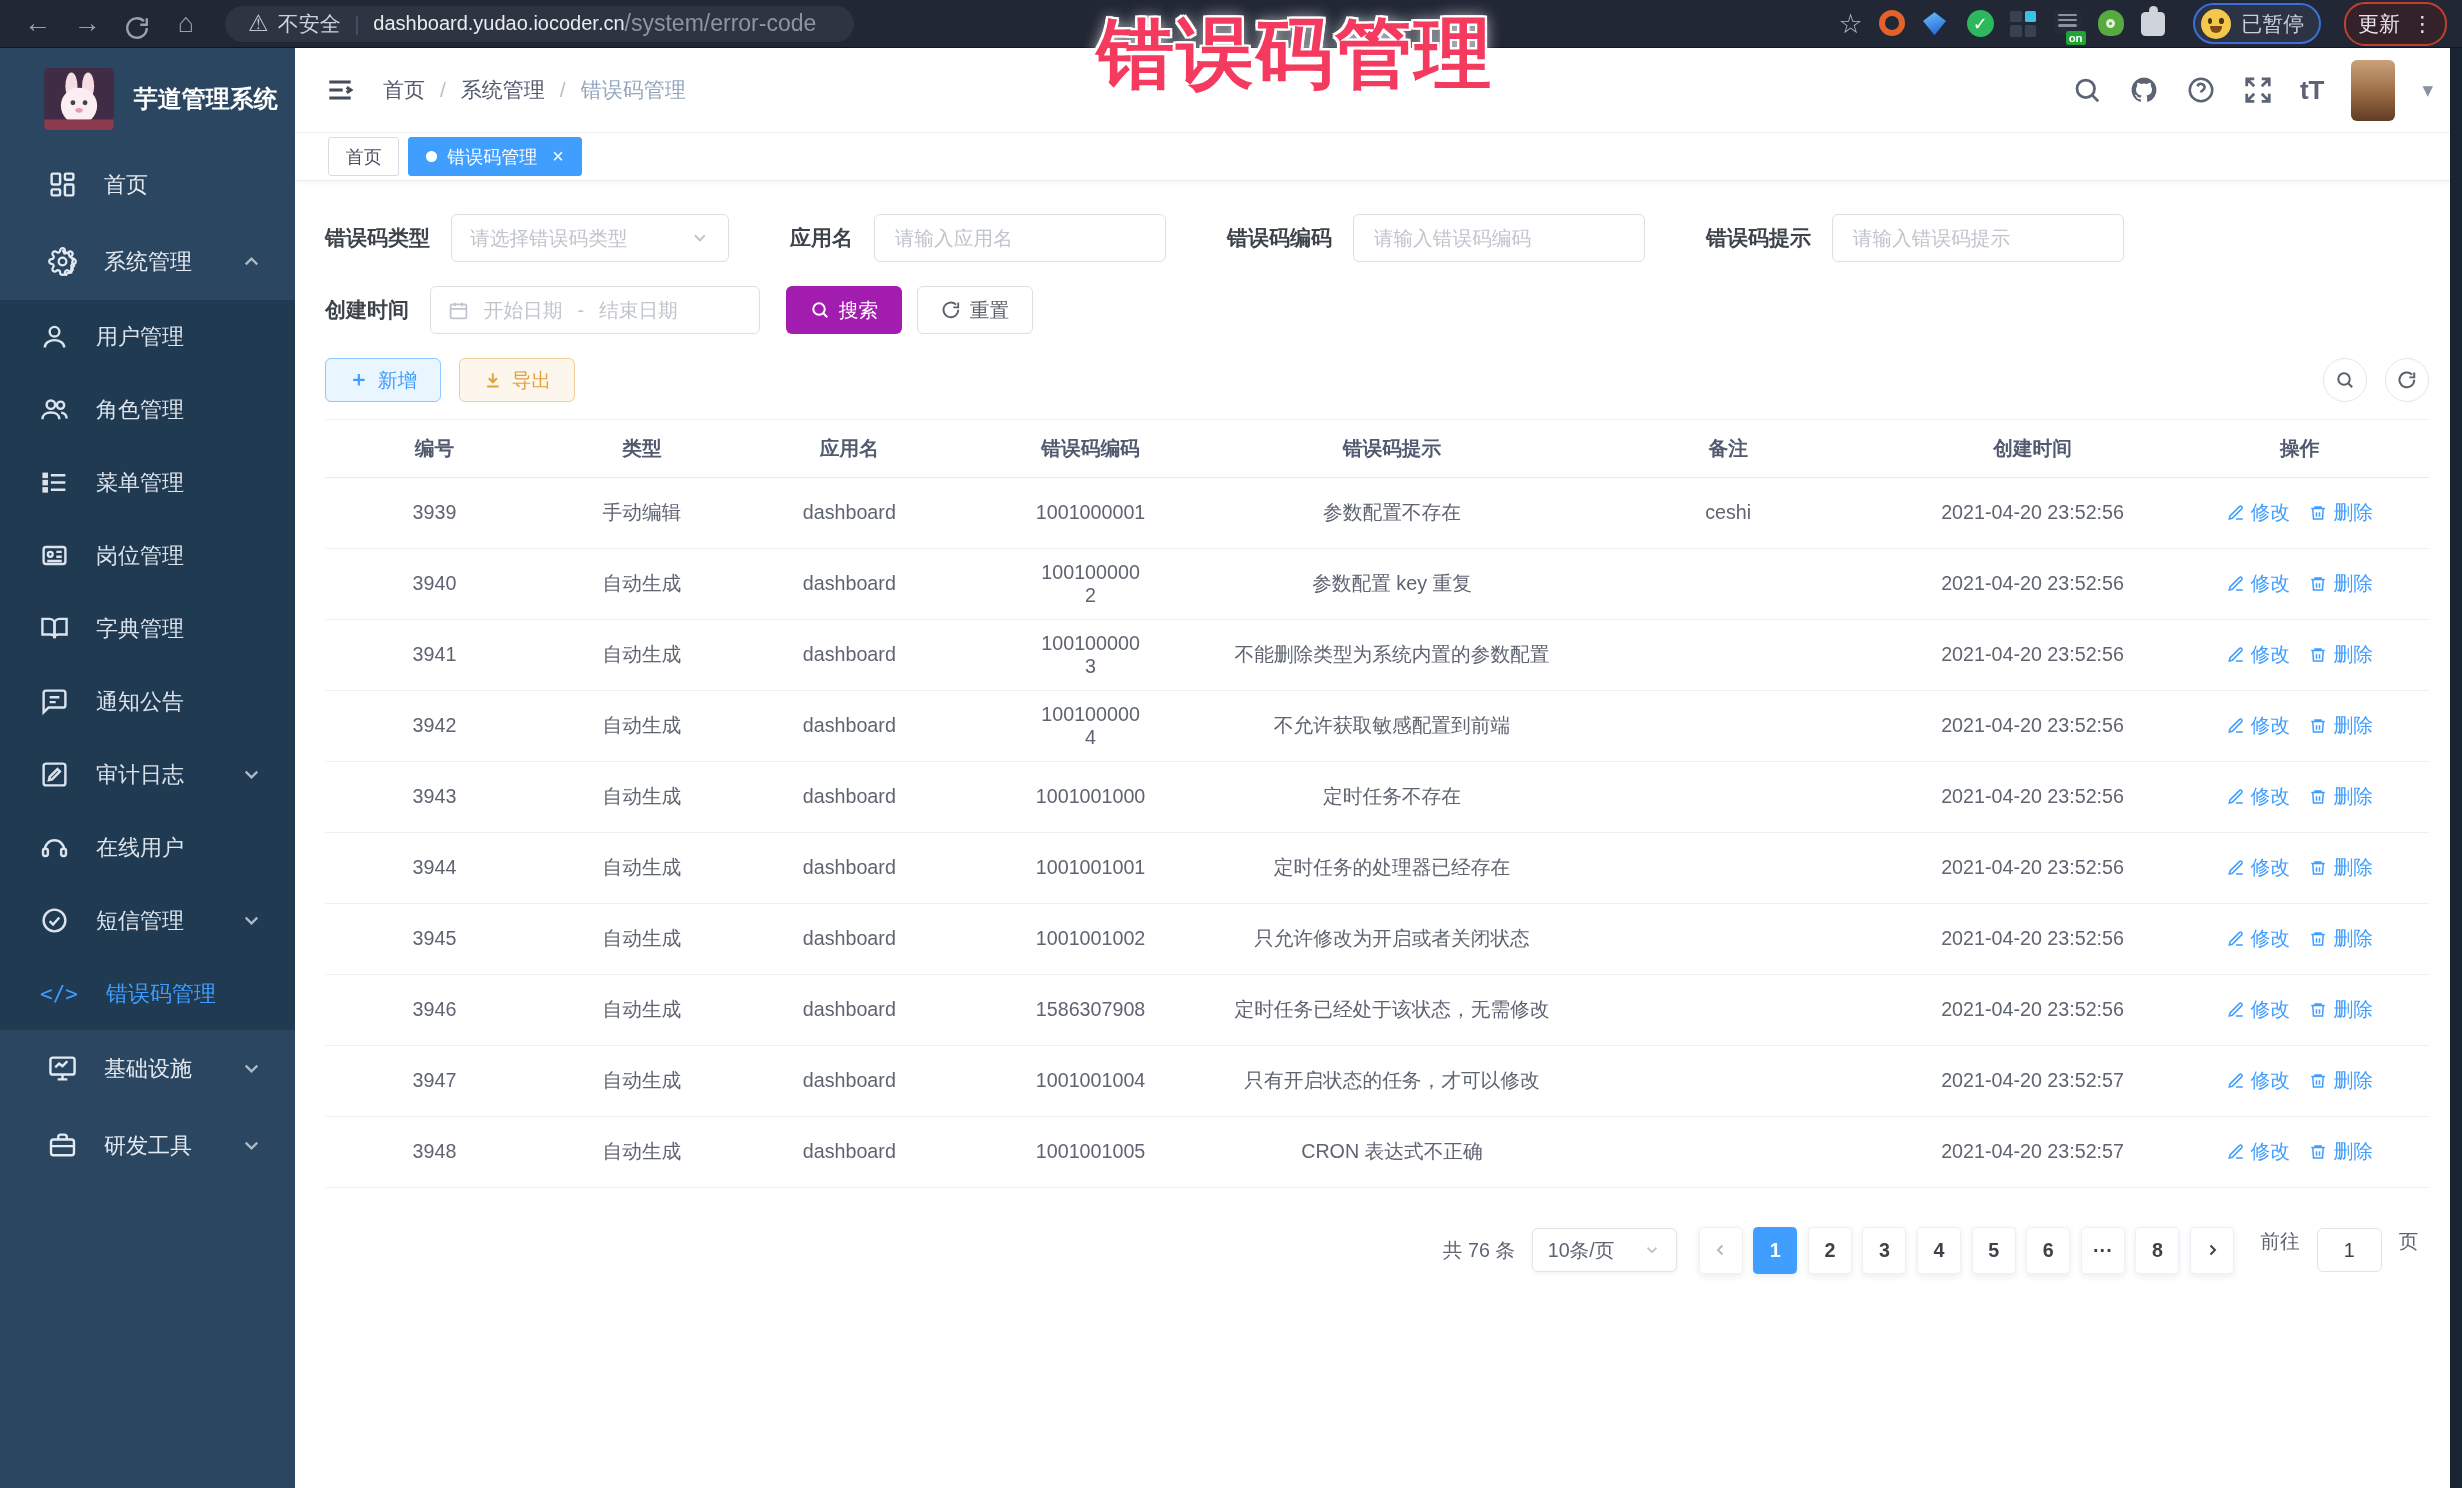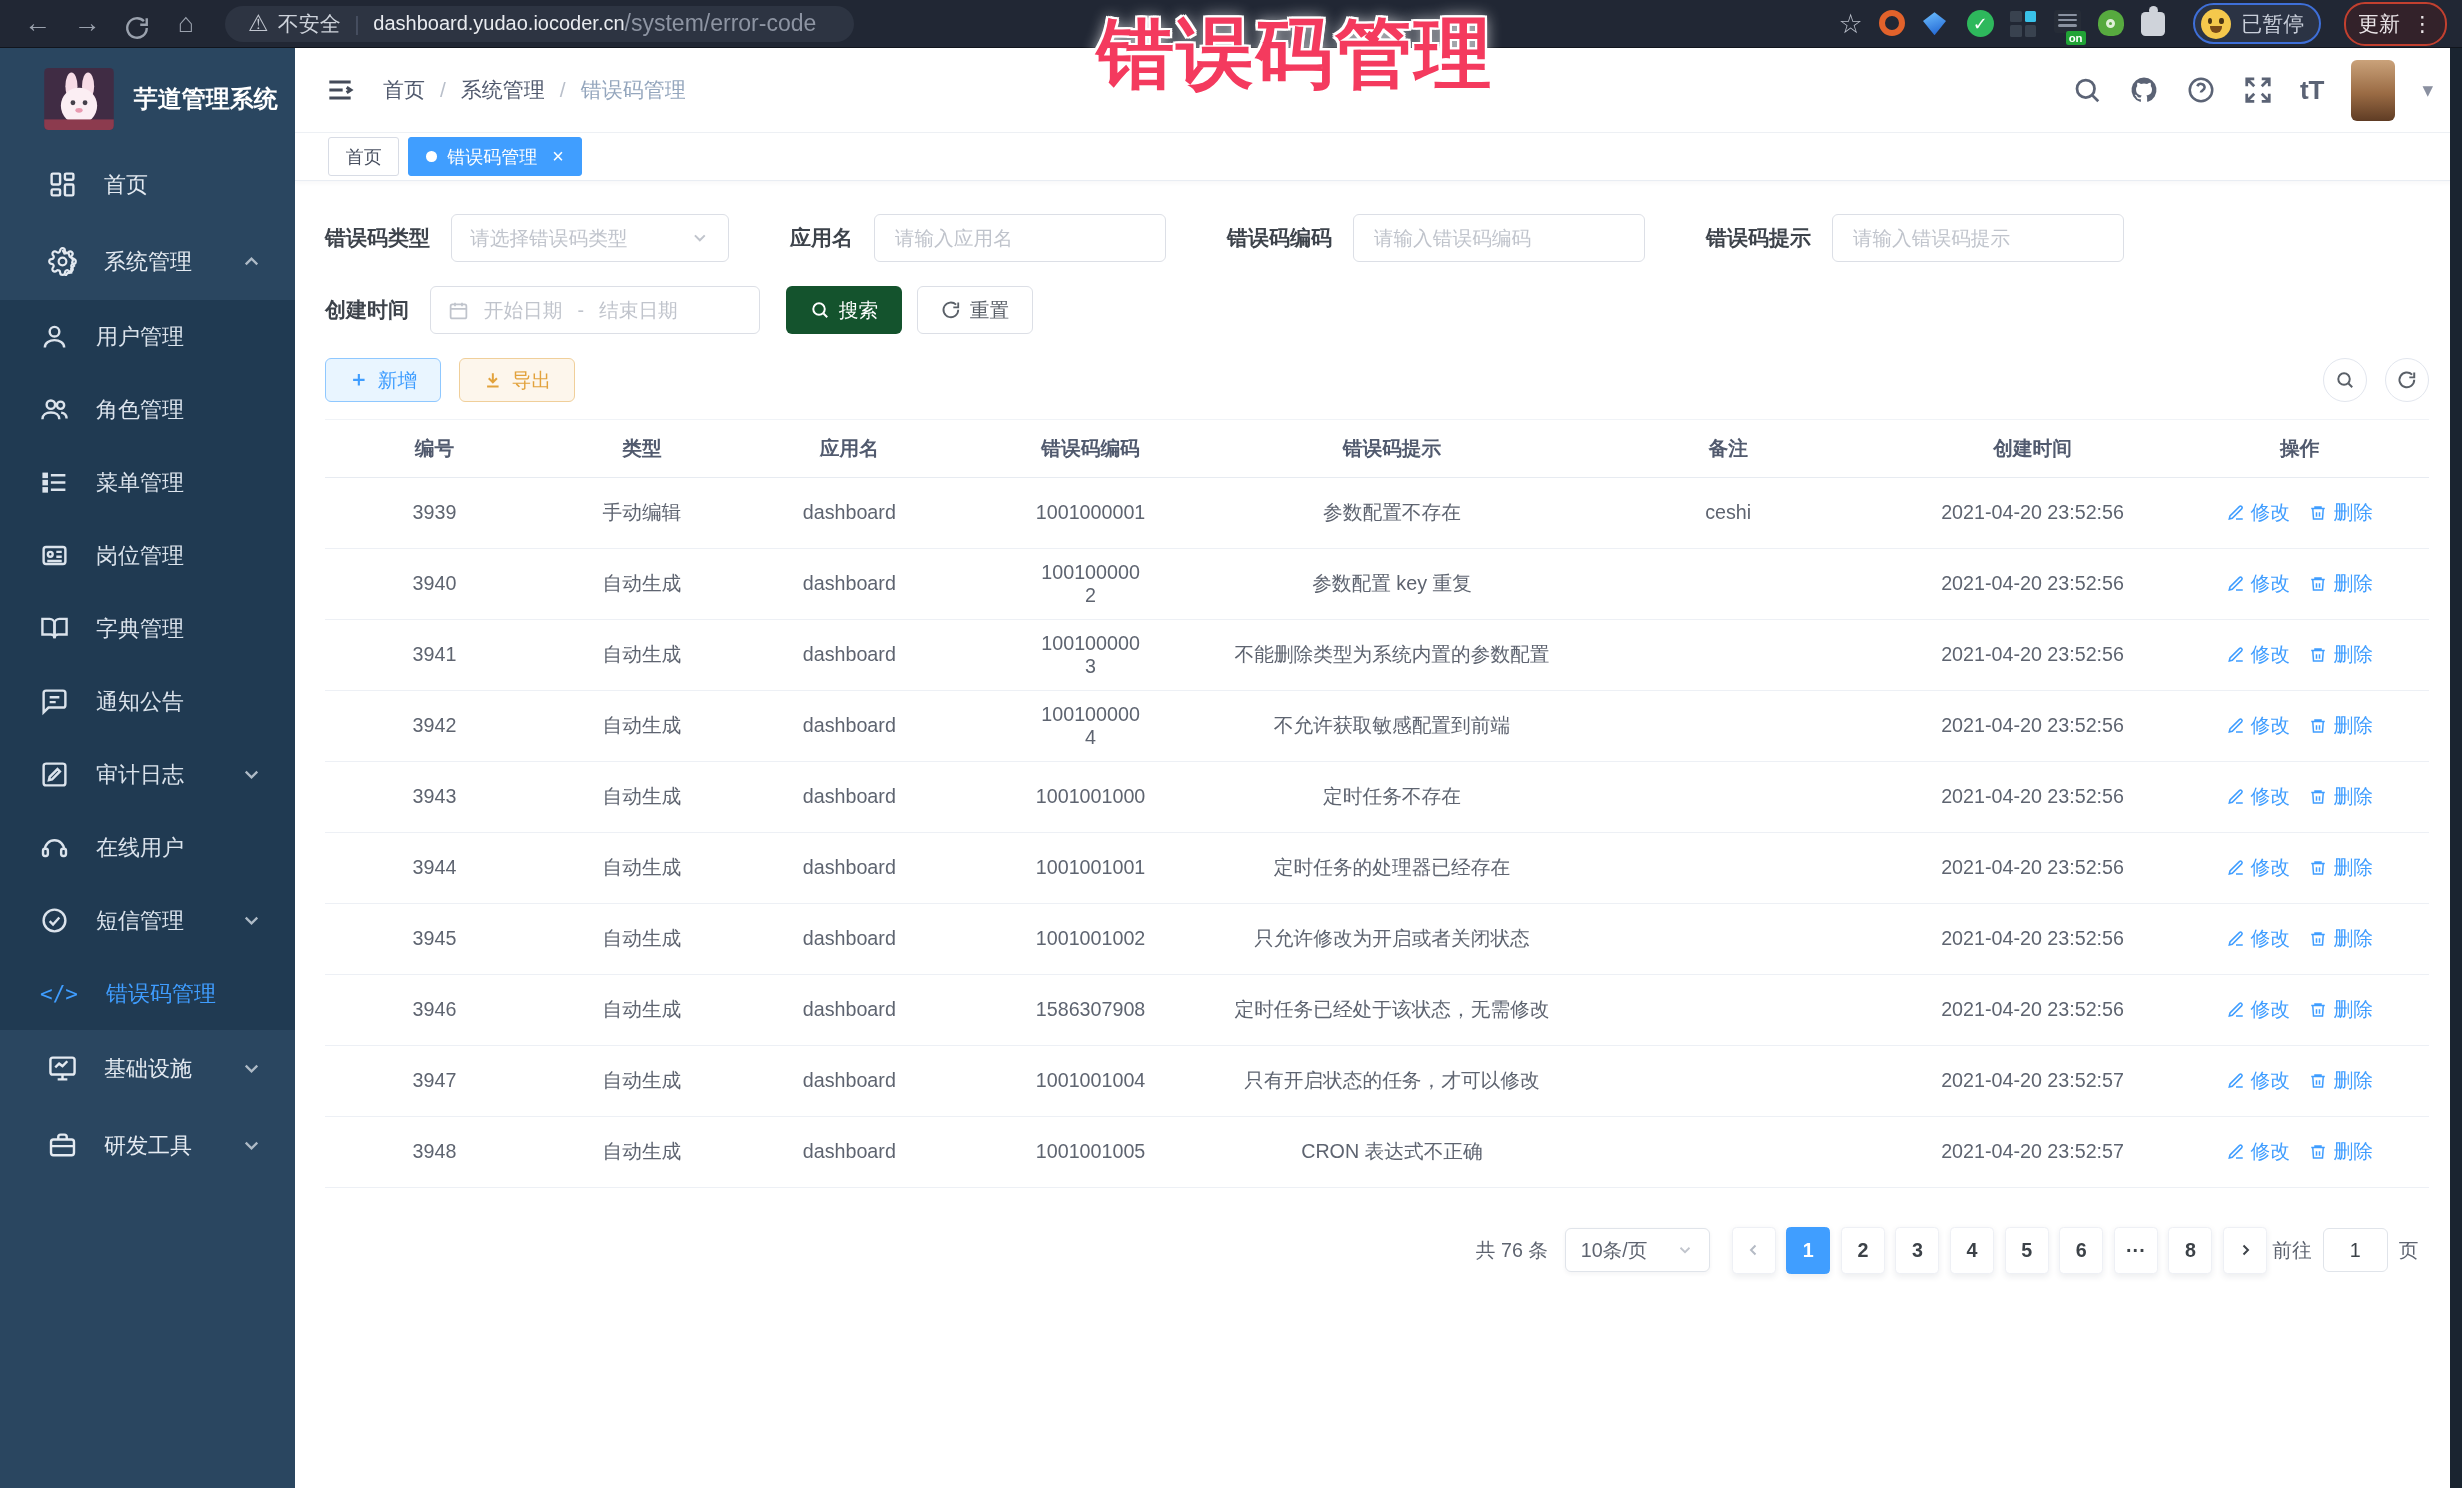--- a/index.html
+++ b/index.html
@@ -90,21 +90,21 @@
   .f-group { display:flex; align-items:center; margin-right:61px; }
   .f-label { font-size:21px; font-weight:700; color:#3d434b; margin-right:21px; white-space:nowrap; }
   .sel-box { width:278px; height:48px; border:1.5px solid #dcdfe6; border-radius:6px; background:#fff; display:flex; align-items:center; justify-content:space-between; padding:0 18px; color:#c0c4cc; font-size:19.7px; cursor:pointer; }
   .sel-box svg { width:19.7px; height:19.7px; color:#c0c4cc; }
   .inp { width:292px; height:48px; border:1.5px solid #dcdfe6; border-radius:6px; padding:0 19.7px; font-size:19.7px; color:#606266; background:#fff; outline:none; }
   .inp::placeholder { color:#c0c4cc; }
   .date-box { width:330px; height:48px; border:1.5px solid #dcdfe6; border-radius:6px; display:flex; align-items:center; padding:0 16.7px; gap:15px; color:#c0c4cc; font-size:19.7px; cursor:text; }
   .date-box svg { width:21px; height:21px; color:#c0c4cc; flex-shrink:0; }
   .btn { height:48px; border-radius:6px; font-size:19.7px; display:inline-flex; align-items:center; gap:9px; padding:0 23px; border:1.5px solid transparent; cursor:pointer; background:#fff; }
   .btn svg { width:19.7px; height:19.7px; }
-  .btn-primary { background:#14532d; color:#fff; }
+  .btn-primary { background:#a21caf; color:#fff; }
   .btn-plain { border-color:#dcdfe6; color:#5a6068; }
   .tool-row { display:flex; align-items:center; margin-top:13.6px; }
   .btn-add { height:44px; background:#e9f5ff; border-color:#8fc8ff; color:#3f9dff; margin-right:18px; }
   .btn-export { height:44px; background:#fdf6ec; border-color:#f0cf9a; color:#e2a23c; }
   .tool-right { margin-left:auto; display:flex; align-items:center; }
   .circle-btn { width:44px; height:44px; border-radius:50%; border:1.5px solid #e2e6ee; background:#fff; display:flex; align-items:center; justify-content:center; color:#5a6068; margin-left:18px; cursor:pointer; }
   .circle-btn svg { width:19.7px; height:19.7px; }
 
   .table { margin-top:16.7px; border-top:1.5px solid #f0f3f7; }
   .t-head, .t-row { display:flex; align-items:stretch; }
@@ -118,21 +118,21 @@
   .link svg { width:18px; height:18px; }
 
   .pager { display:flex; align-items:center; justify-content:flex-end; margin-top:39px; padding-right:10.6px; font-size:19.7px; color:#5e6470; }
   .pg-total { margin-right:16.7px; }
   .pg-size { width:145px; height:44px; border:1.5px solid #e0e4ea; border-radius:6px; background:#fff; display:flex; align-items:center; justify-content:space-between; padding:0 15px; margin-right:16.7px; cursor:pointer; box-shadow:0 1.5px 4.5px rgba(30,40,60,.05); }
   .pg-size svg { width:18px; height:18px; color:#c0c4cc; }
   .pg-btn { min-width:44px; height:47px; background:#fff; border:1.5px solid #eef0f5; box-shadow:0 2.3px 6px rgba(30,40,60,.08); border-radius:4.5px; display:flex; align-items:center; justify-content:center; color:#3c4248; font-weight:600; margin:0 5.3px; cursor:pointer; padding:0 6px; }
   .pg-btn svg { width:18px; height:18px; }
   .pg-btn.dim { color:#b4bac4; }
   .pg-btn.active { background:#409eff; border-color:#409eff; color:#fff; }
-  .pg-goto { display:flex; align-items:center; gap:11px; }
+  .pg-goto { display:flex; align-items:flex-start; gap:17px; margin-left:21px; }
   .pg-input { width:65px; height:44px; border:1.5px solid #e0e4ea; border-radius:6px; text-align:center; font-size:19.7px; color:#3c4248; outline:none; }
 
   .overlay-title { position:absolute; left:1097px; top:3px; z-index:99; font-size:77px; font-weight:800; letter-spacing:2.3px; color:#f43a5e; pointer-events:none;
     text-shadow:2.3px 2.3px 0 #fff,-2.3px -2.3px 0 #fff,2.3px -2.3px 0 #fff,-2.3px 2.3px 0 #fff,0 2.3px 0 #fff,0 -2.3px 0 #fff,2.3px 0 0 #fff,-2.3px 0 0 #fff,0 0 15px rgba(255,255,255,.95); }
 </style>
 </head>
 <body>
 
 <div class="browser-bar">
   <div class="nav-ico">←</div>

